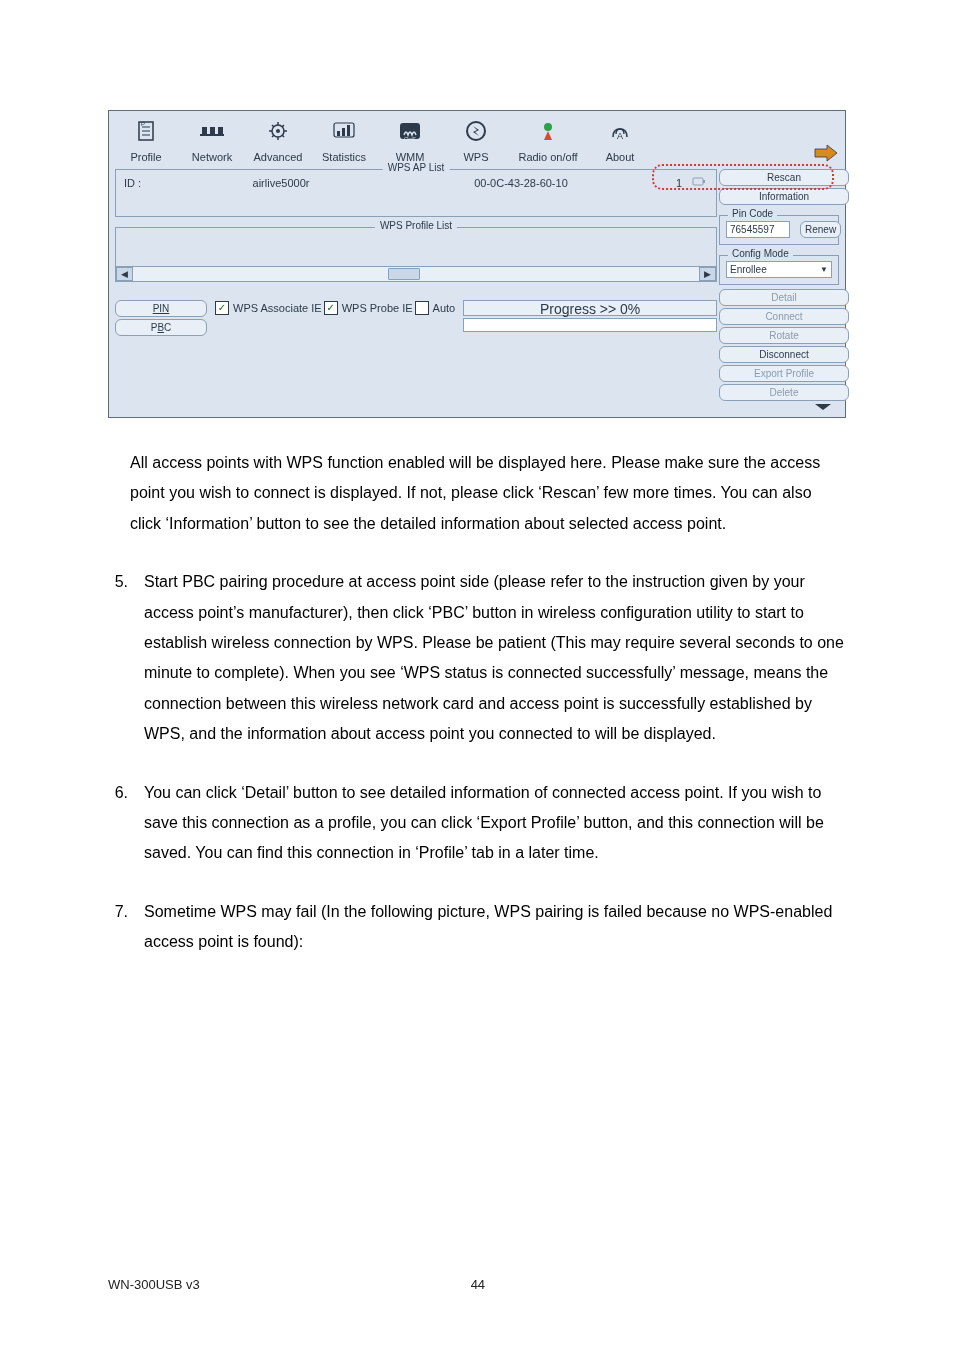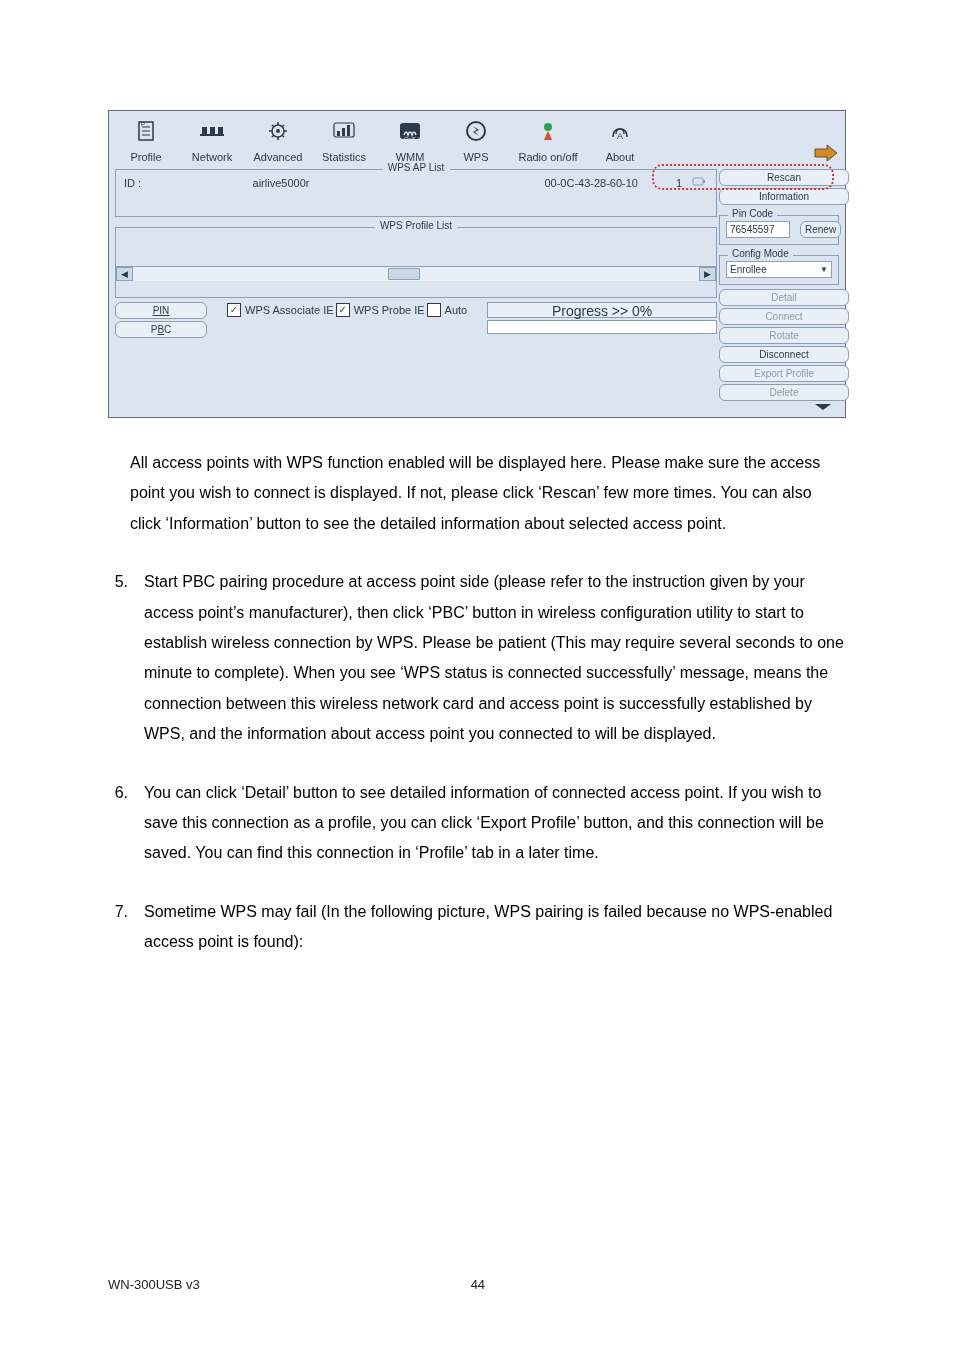--- a/index.html
+++ b/index.html
@@ -28,21 +28,21 @@
   .ap-row .mac{flex:1}
   .ap-row .ch{width:38px;text-align:right}
   .ap-row .sig{width:22px;display:flex;justify-content:center}
   .scrollarea{position:relative;height:48px;background:#dbe4ef;border-bottom:1px solid #8aa0b8;margin:2px -6px 0 -6px}
   .hscroll{position:absolute;left:0;right:0;bottom:-1px;height:14px;display:flex;align-items:stretch;
     background:#e9eff6;border-top:1px solid #8aa0b8}
   .hs-btn{width:15px;display:flex;align-items:center;justify-content:center;background:#c9d7e6;
     border:1px solid #8aa0b8;font-size:9px;color:#2c3a4a}
   .hs-track{flex:1;position:relative}
   .hs-thumb{position:absolute;left:45%;top:1px;height:10px;width:30px;background:#c9d7e6;border:1px solid #8aa0b8;border-radius:1px}
-  .bottom-controls{display:flex;margin-top:4px;gap:20px}
+  .bottom-controls{display:flex;margin-top:18px;gap:8px}
   .leftctl{width:92px;display:flex;flex-direction:column;gap:2px}
   .btn{background:#e9eff6;border:1px solid #8aa0b8;color:#2c3a4a;font-size:10px;
     padding:2px 4px;text-align:center;border-radius:6px}
   .btn.disabled{color:#8c9bad}
   .w-input{background:#fff;border:1px solid #8aa0b8;font-size:10px;padding:2px 3px;color:#2c3a4a;width:56px}
   .select{display:flex;align-items:center;background:#fff;border:1px solid #8aa0b8;font-size:10px;
     padding:2px 3px;justify-content:space-between;gap:4px}
   .chev{font-size:8px;color:#2c3a4a}
   .chkrow{display:flex;align-items:center;gap:4px;font-size:11px;color:#2c3a4a;height:16px}
   .chk{width:12px;height:12px;background:#fff;border:1px solid #2c3a4a;display:flex;align-items:center;justify-content:center}
@@ -184,33 +184,33 @@
     </div>
 
     <div class="lower">
       <div class="main-col">
 
         <div class="boxwrap" style="margin-top:4px">
           <span class="box-title">WPS AP List</span>
           <div class="ap-row" style="margin-top:4px">
             <span class="idlbl">ID :</span>
             <span class="ssid" style="text-align:center">airlive5000r</span>
-            <span class="mac" style="text-align:right">00-0C-43-28-60-10</span>
+            <span class="mac" style="text-align:center">00-0C-43-28-60-10</span>
             <span class="ch">1</span>
             <span class="sig">
               <svg width="14" height="14">
                   <rect x="1" y="2" width="10" height="7" rx="1" fill="none" stroke="#8aa0b8"></rect>
                   <rect x="11" y="4" width="2" height="3" fill="#8aa0b8"></rect>
                 </svg>
             </span>
           </div>
           <div style="height:20px"></div>
         </div>
 
-        <div class="boxwrap" style="padding-bottom:16px">
+        <div class="boxwrap" style="padding-bottom:0">
           <span class="box-title">WPS Profile List</span>
           <div class="scrollarea">
             <div class="hscroll">
               <div class="hs-btn">◀</div>
               <div class="hs-track">
                   <div class="hs-thumb"></div>
                 </div>
               <div class="hs-btn">▶</div>
             </div>
           </div>

